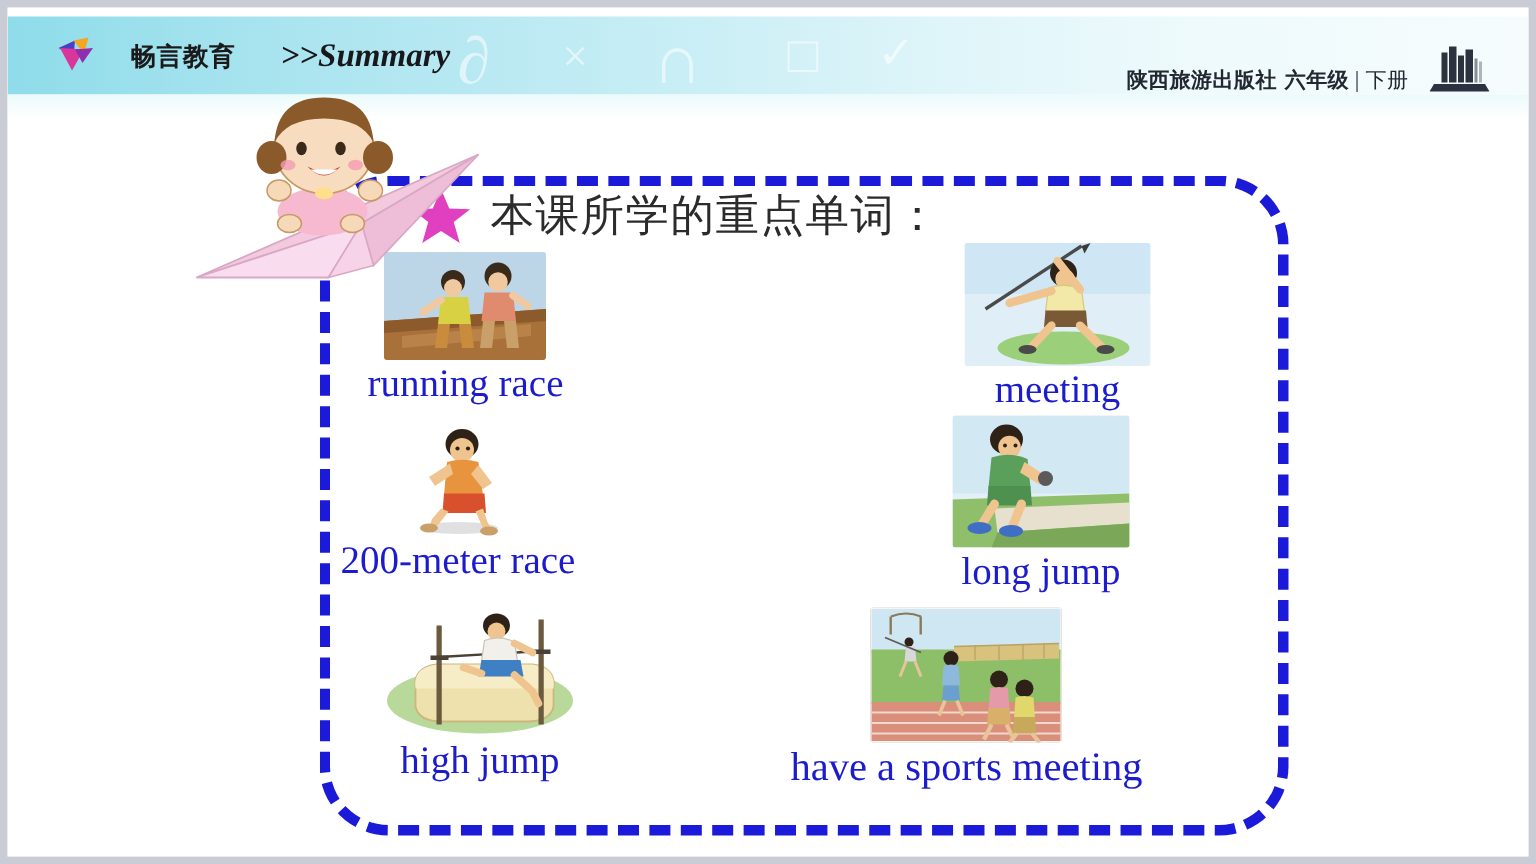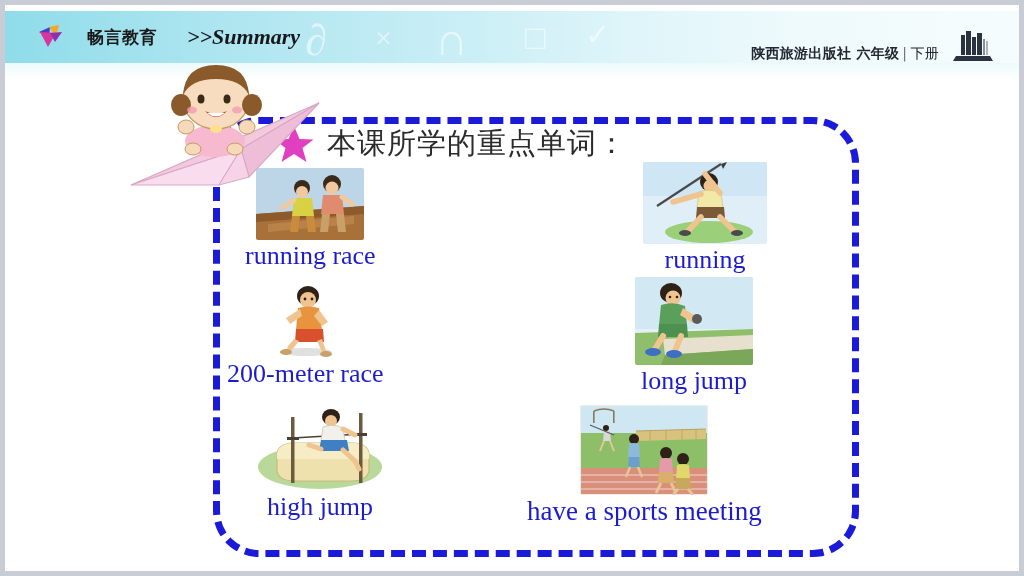--- a/index.html
+++ b/index.html
@@ -351,21 +351,21 @@
           <path d="M56 30 Q67 26 78 31 L80 46 L54 46 Z" fill="#f2e8a8" stroke="#d6c87e" stroke-width="0.8"></path>
           <path d="M54 45 L81 45 L82 56 L53 56 Z" fill="#7a5a36"></path>
           <path d="M58 32 L30 40" stroke="#f0c48e" stroke-width="5.5" stroke-linecap="round"></path>
           <path d="M77 31 L62 12" stroke="#f0c48e" stroke-width="5.5" stroke-linecap="round"></path>
           <path d="M58 55 L44 70" stroke="#f0c48e" stroke-width="5.5" stroke-linecap="round"></path>
           <path d="M77 55 L92 70" stroke="#f0c48e" stroke-width="5.5" stroke-linecap="round"></path>
           <ellipse cx="42" cy="71" rx="6" ry="3" fill="#4a4a4a"></ellipse>
           <ellipse cx="94" cy="71" rx="6" ry="3" fill="#4a4a4a"></ellipse>
         </g>
       </svg>
-      <span class="word-label">running</span>
+      <span class="word-label">meeting</span>
     </div>
 
     <div class="word-card" id="card-long-jump">
       <svg class="word-thumb" width="118" height="88" viewBox="0 0 118 88">
         <rect width="118" height="88" fill="#e3f0f7"></rect>
         <rect width="118" height="52" fill="#d2e8f3"></rect>
         <path d="M0 56 L118 52 L118 88 L0 88 Z" fill="#8fbf6a"></path>
         <path d="M28 62 L118 58 L118 72 L30 78 Z" fill="#e8e0cf"></path>
         <path d="M30 78 L118 72 L118 88 L26 88 Z" fill="#7aa858"></path>
         <g>

